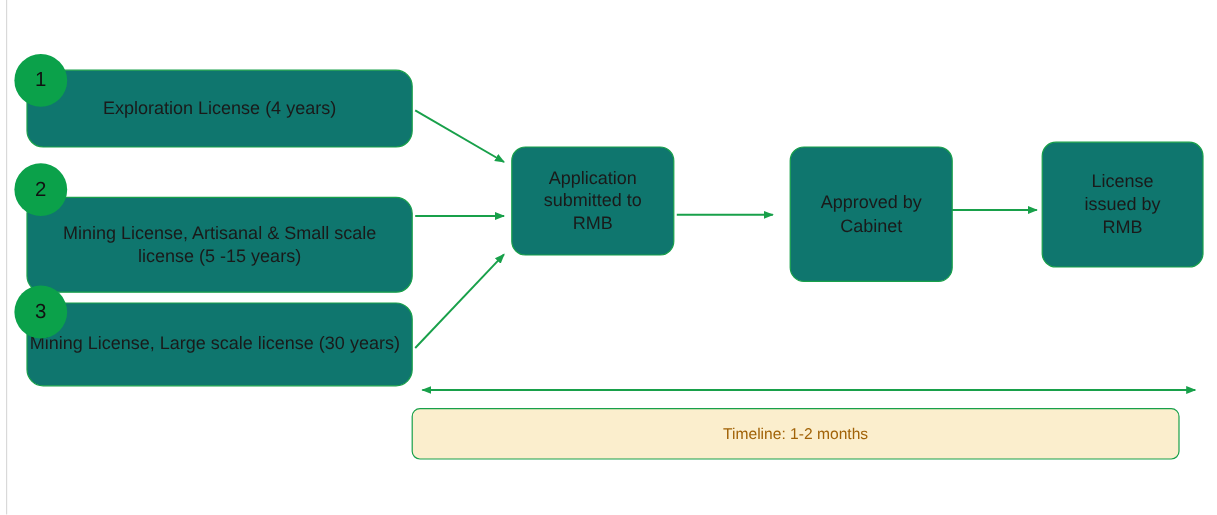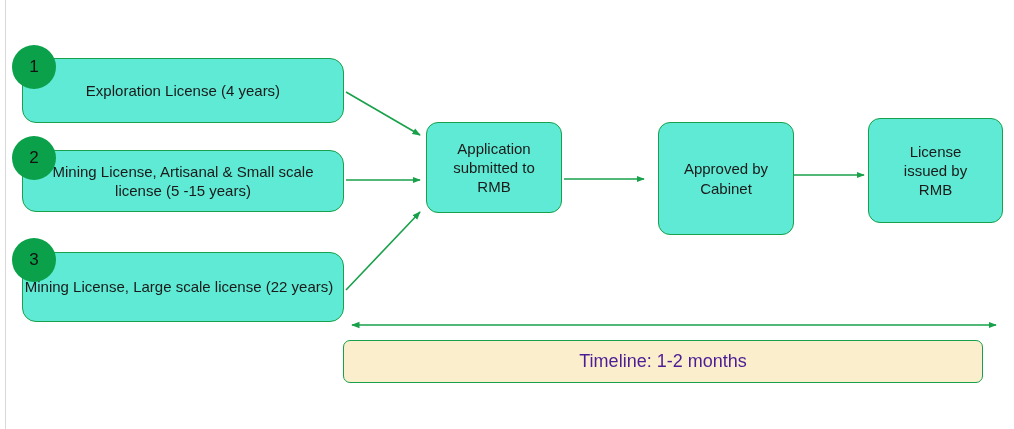--- a/index.html
+++ b/index.html
@@ -22,21 +22,21 @@
     position: absolute;
     left: 5px;
     top: 0;
     width: 1px;
     height: 429px;
     background: #d9d9d9;
   }
   .node {
     position: absolute;
     box-sizing: border-box;
-    background: #5eead4;
+    background: #0f766e;
     border: 1.4px solid #18a04a;
     border-radius: 12px;
     display: flex;
     align-items: center;
     justify-content: center;
     text-align: center;
     color: #1a1a1a;
     font-size: 15px;
     line-height: 1.28;
     padding: 4px 8px;
@@ -63,22 +63,22 @@
   }
   .timeline-bar {
     position: absolute;
     box-sizing: border-box;
     background: #fbeecd;
     border: 1.4px solid #18a04a;
     border-radius: 7px;
     display: flex;
     align-items: center;
     justify-content: center;
-    font-size: 18px;
-    color: #4c1d95;
+    font-size: 13px;
+    color: #a16207;
   }
   svg.links {
     position: absolute;
     left: 0;
     top: 0;
     width: 1014px;
     height: 429px;
     overflow: visible;
     pointer-events: none;
   }
@@ -113,29 +113,29 @@
     <line x1="352" y1="325" x2="996" y2="325" stroke="#18a04a" stroke-width="1.6" marker-end="url(#ah)" marker-start="url(#ah-start)"></line>
   </svg>
 
   <div class="node left-node" style="left:22px; top:58px; width:322px; height:65px;">
     <span class="node-label">Exploration License (4 years)</span>
   </div>
   <div class="badge" style="left:12px; top:45px;">
     <span>1</span>
   </div>
 
-  <div class="node left-node" style="left:22px; top:150px; width:322px; height:62px;">
+  <div class="node left-node" style="left:22px; top:164px; width:322px; height:80px;">
     <span class="node-label">Mining License, Artisanal &amp; Small scale license (5 -15 years)</span>
   </div>
   <div class="badge" style="left:12px; top:136px;">
     <span>2</span>
   </div>
 
   <div class="node left-node" style="left:22px; top:252px; width:322px; height:70px;">
-    <span class="node-label" style="width:328px; margin-left:-8px;">Mining License, Large scale license (22 years)</span>
+    <span class="node-label" style="width:328px; margin-left:-8px;">Mining License, Large scale license (30 years)</span>
   </div>
   <div class="badge" style="left:12px; top:238px;">
     <span>3</span>
   </div>
 
   <div class="node" style="left:426px; top:122px; width:136px; height:91px;">
     <span class="node-label" style="max-width:112px;">Application submitted to RMB</span>
   </div>
 
   <div class="node" style="left:658px; top:122px; width:136px; height:113px;">

